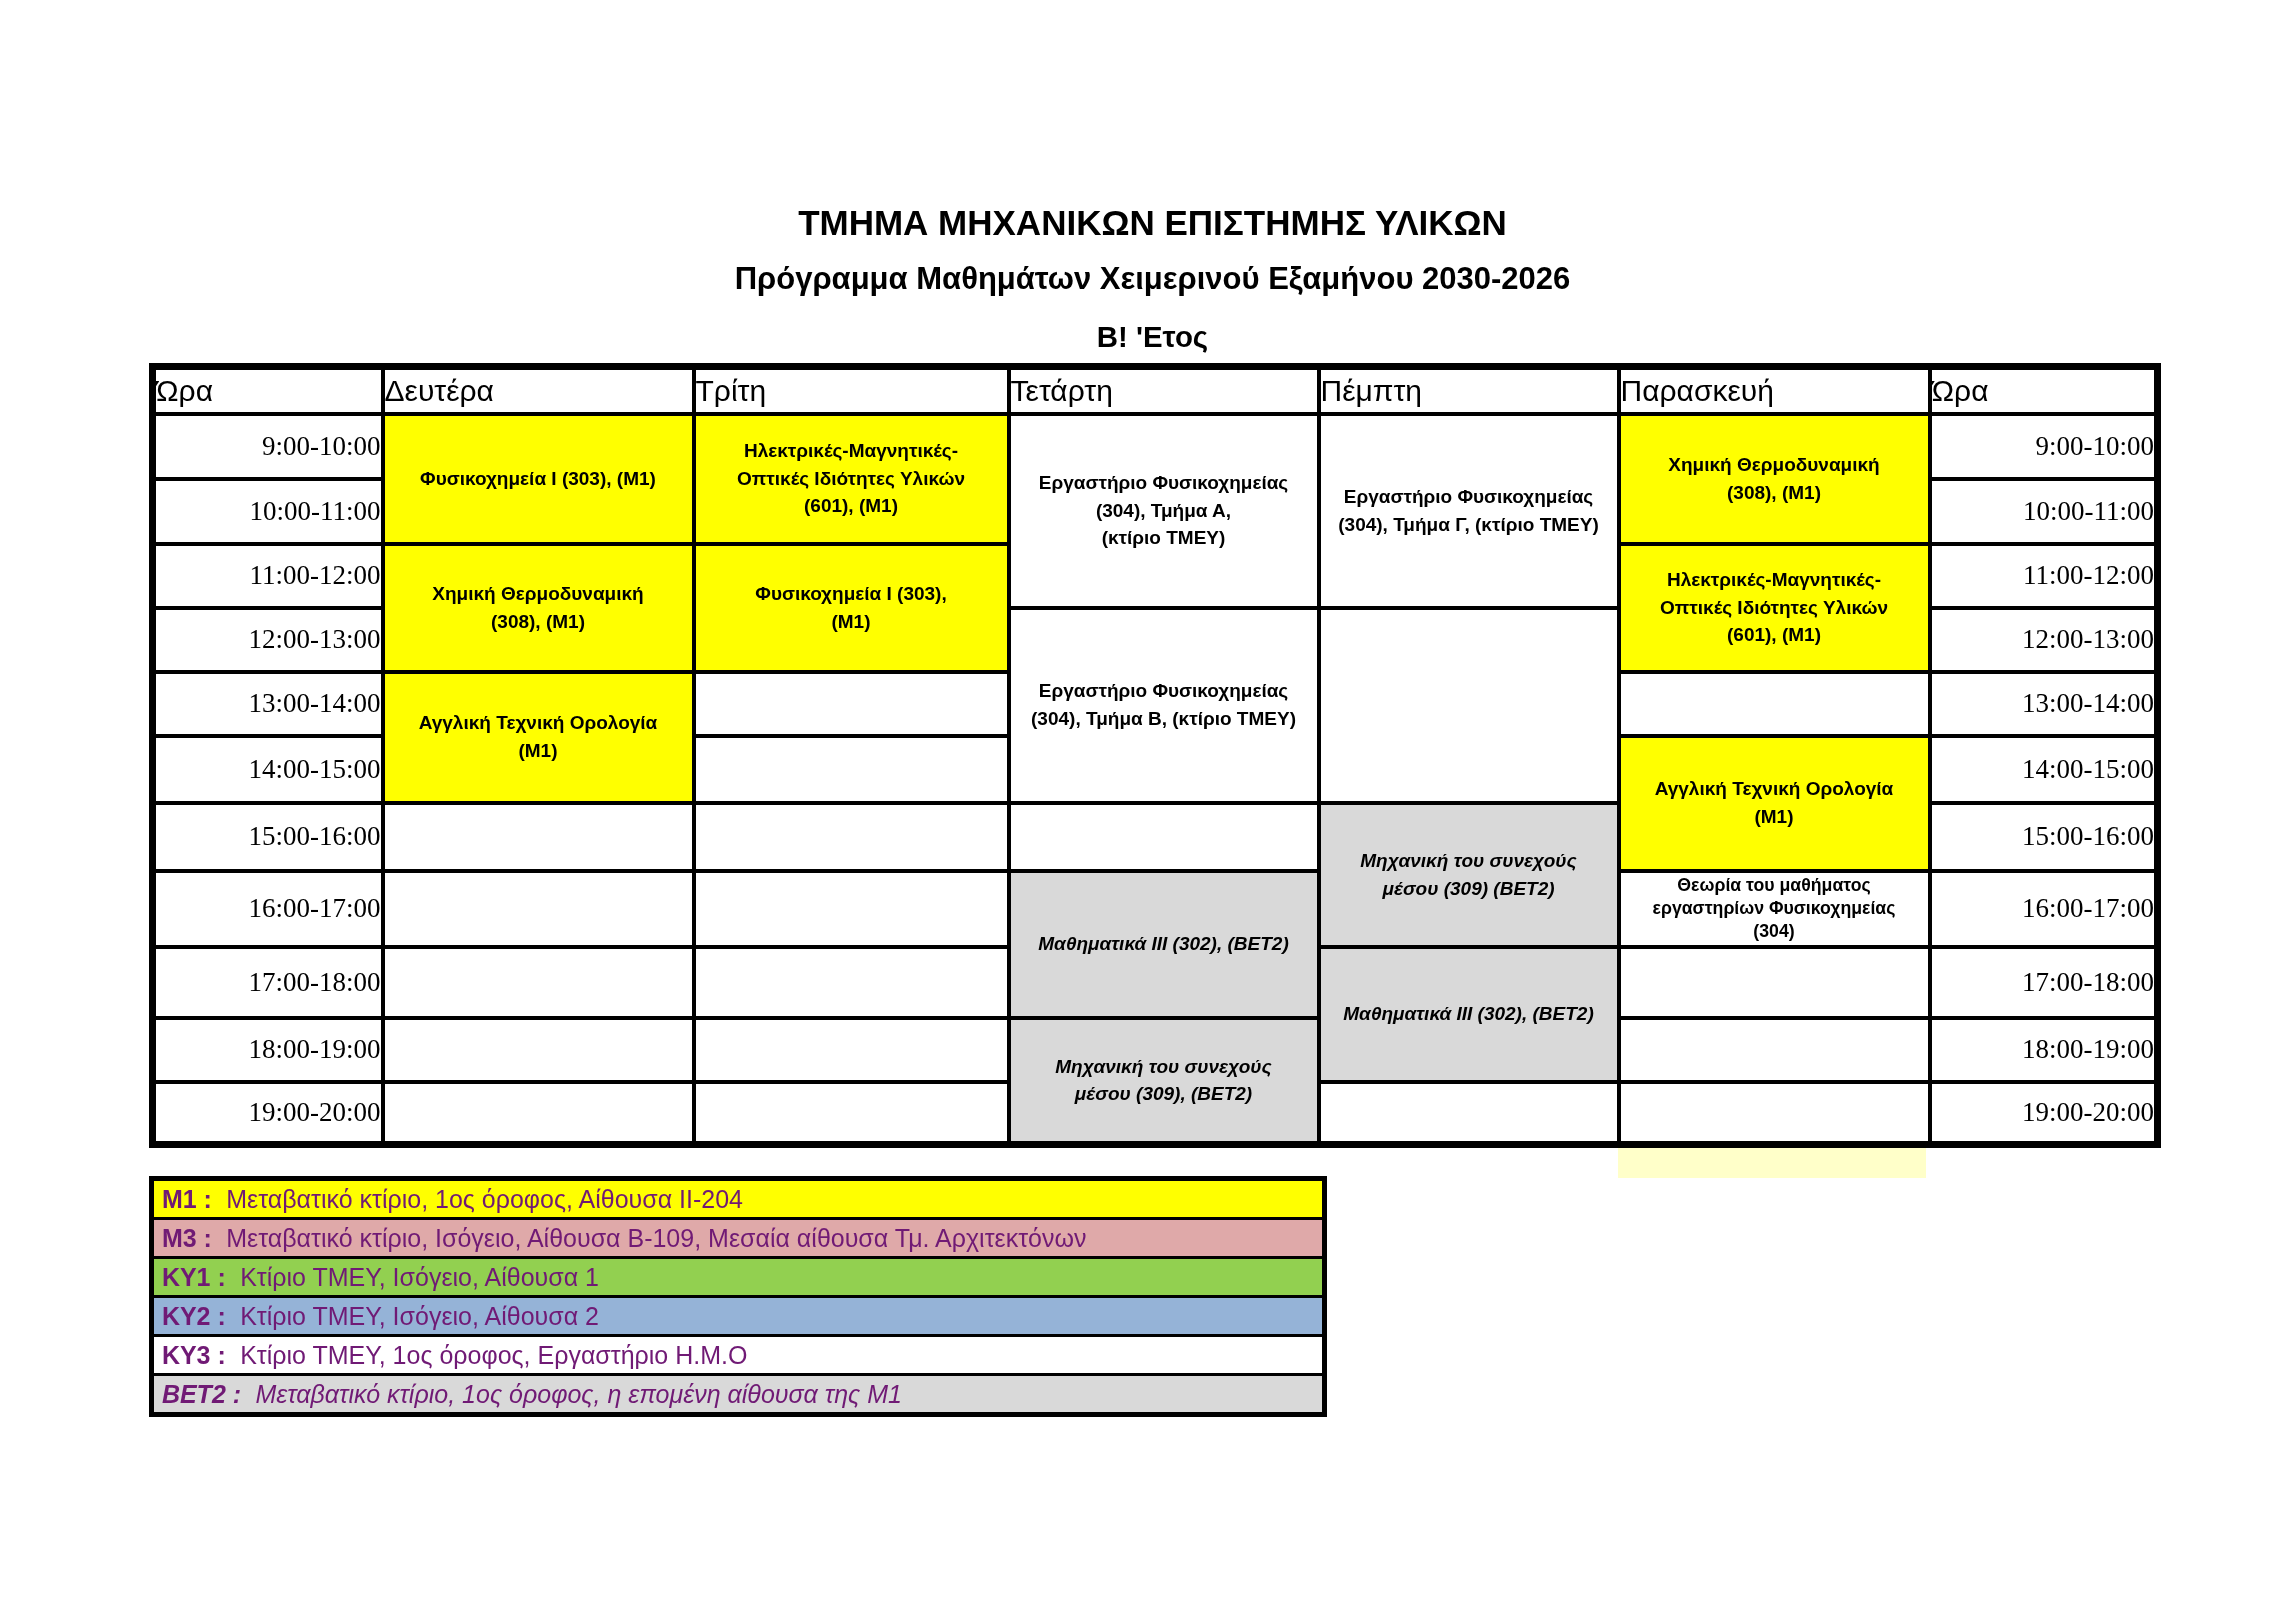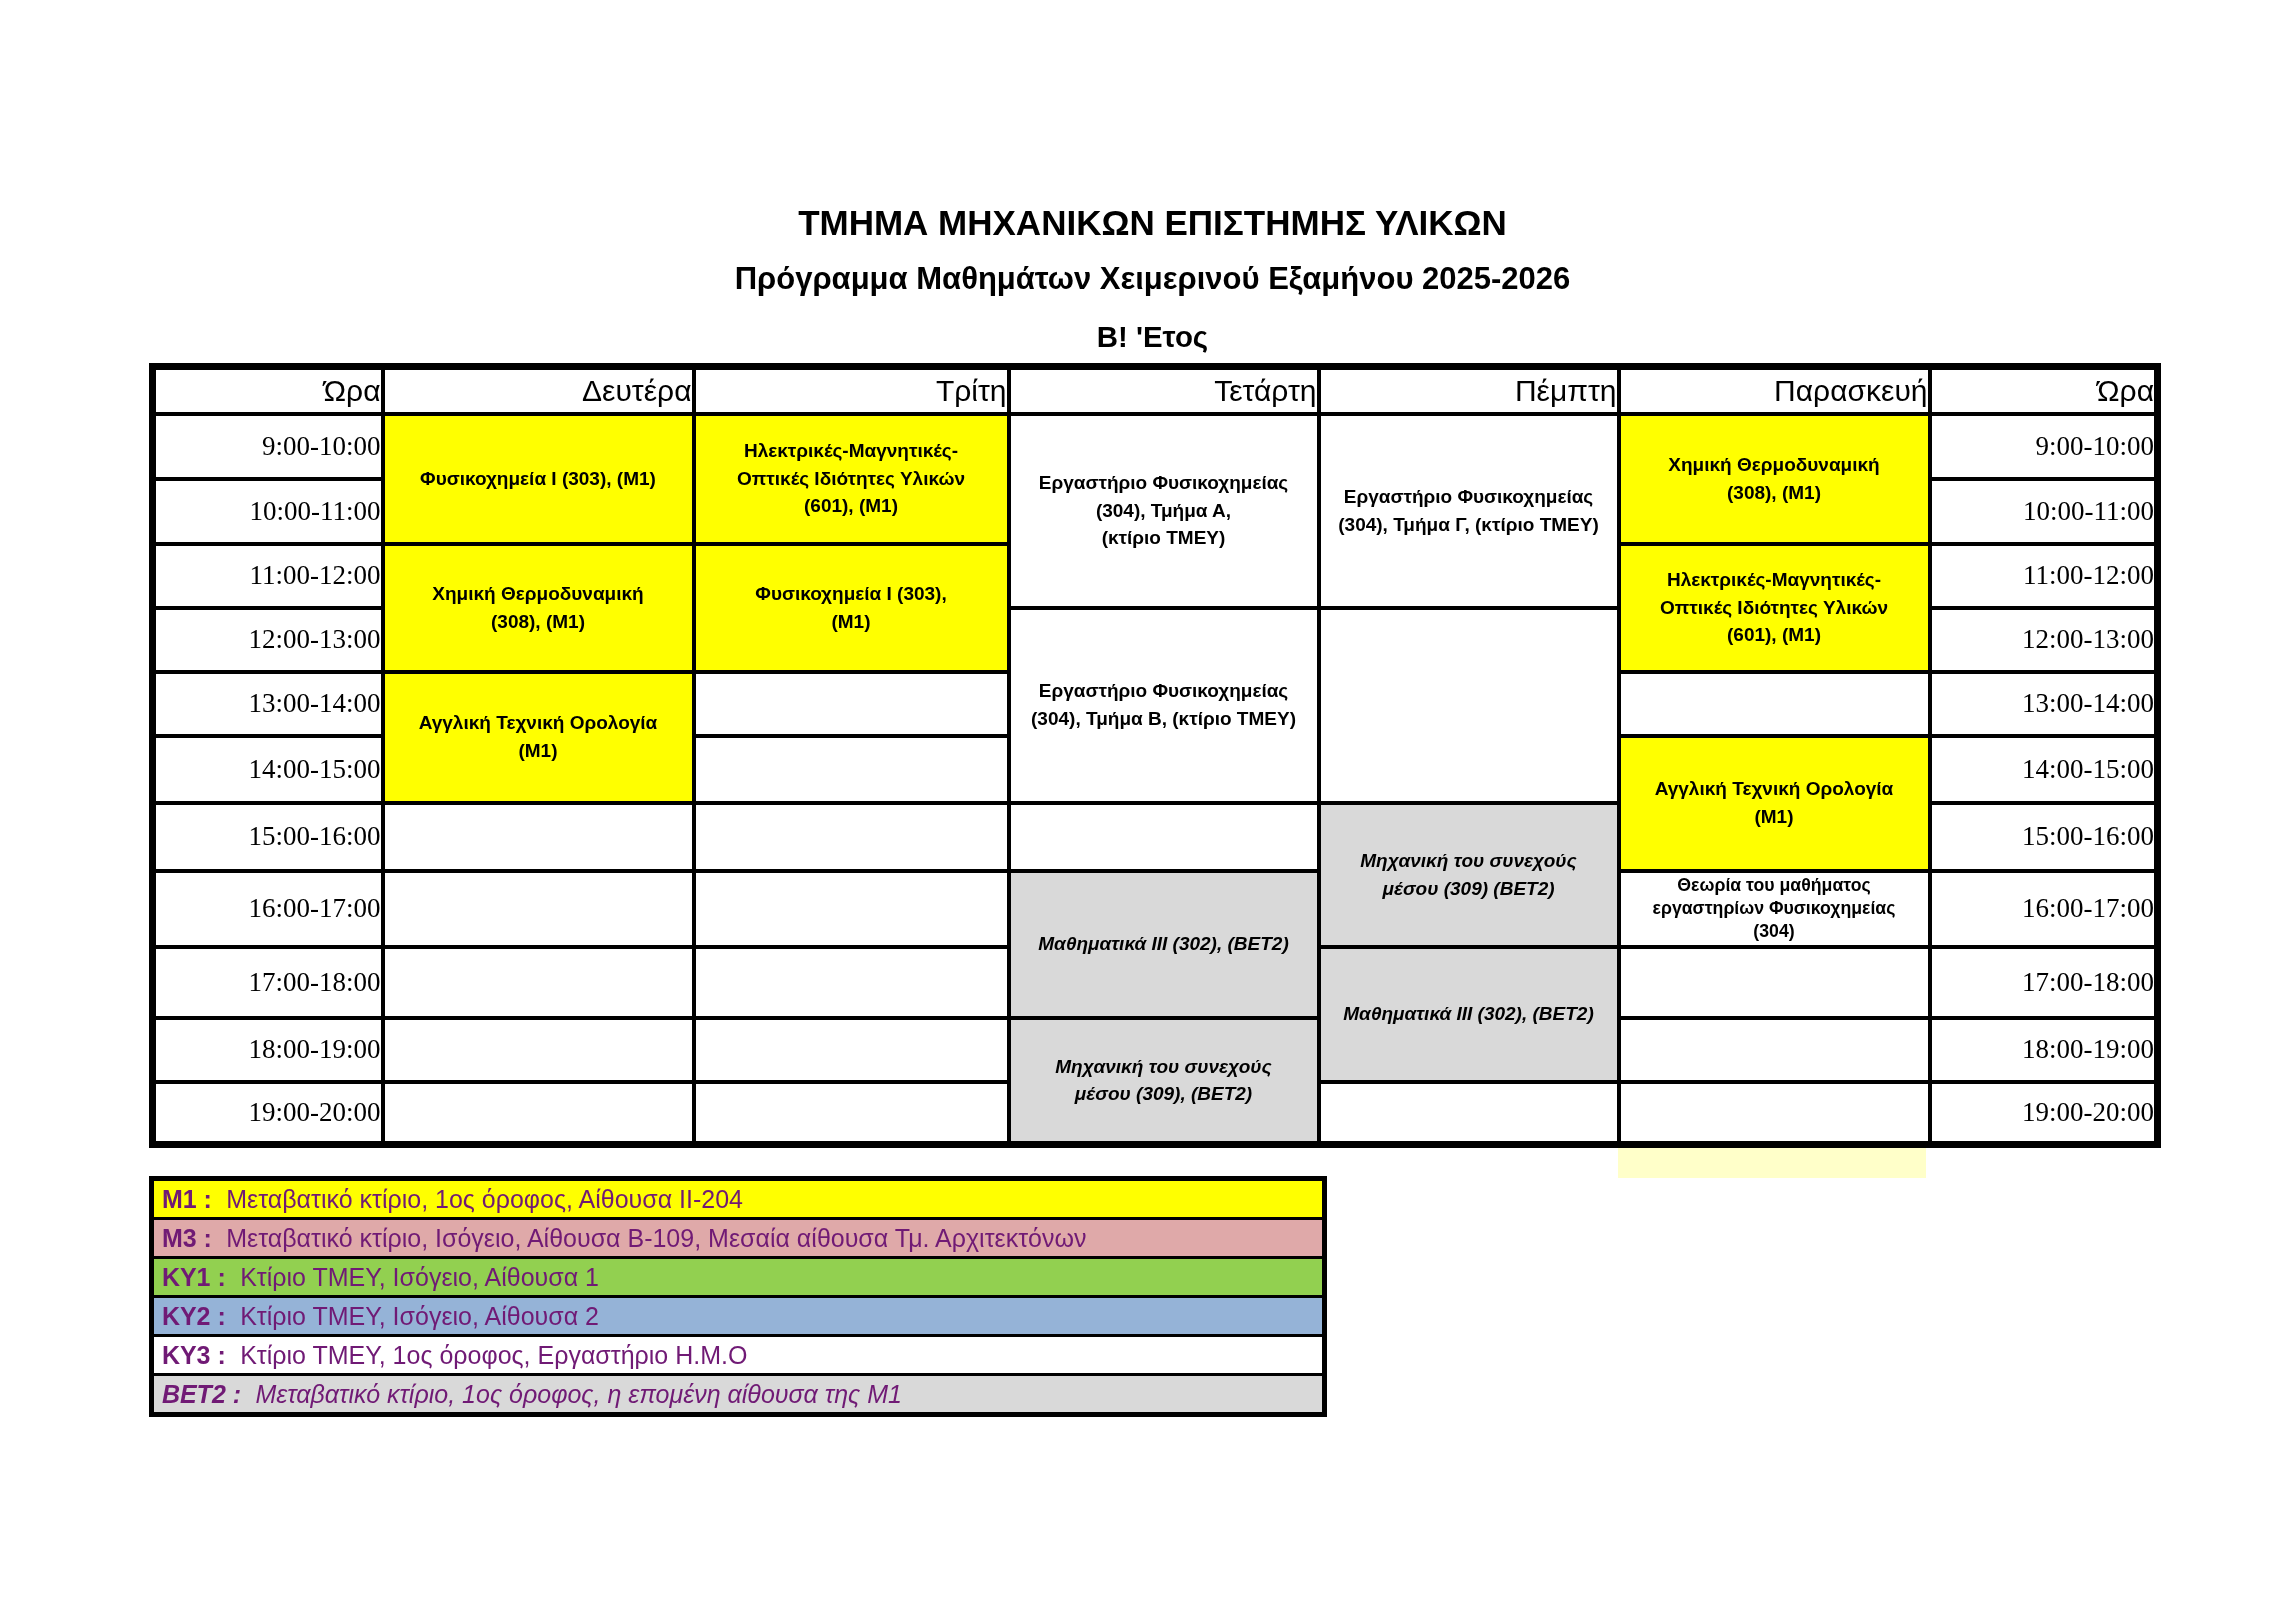--- a/index.html
+++ b/index.html
@@ -16,21 +16,21 @@
   .yearlbl  { top: 321px; font-size: 29.4px; }
 
   table.tt {
     position: absolute; left: 149px; top: 363px;
     border-collapse: collapse; table-layout: fixed;
     border: 7.2px solid #000;
     background: #fff;
   }
   table.tt th, table.tt td { border: 4.6px solid #000; padding: 0; overflow: hidden; }
   th.day {
-    font-size: 30px; font-weight: 400; text-align: right; vertical-align: middle;
+    font-size: 30px; font-weight: 400; text-align: left; vertical-align: middle;
     font-family: "Liberation Sans", sans-serif; background: #fff;
   }
   td.time {
     font-family: "Liberation Serif", serif;
     font-size: 27px; text-align: right; vertical-align: middle; background: #fff;
   }
   td.course {
     font-weight: 700; font-size: 19px; line-height: 1.45;
     text-align: center; vertical-align: middle;
     white-space: pre-line; padding: 0 5.2px; background: #fff;
@@ -61,21 +61,21 @@
   .bg-orange { background: #FFC000; }
   .bg-pink   { background: #DFA9A9; }
   .bg-green  { background: #92D050; }
   .bg-blue   { background: #95B3D7; }
   .bg-white  { background: #FFFFFF; }
 </style>
 </head>
 <body>
 
 <div class="hdr-line title">ΤΜΗΜΑ ΜΗΧΑΝΙΚΩΝ ΕΠΙΣΤΗΜΗΣ ΥΛΙΚΩΝ</div>
-<div class="hdr-line subtitle">Πρόγραμμα Μαθημάτων Χειμερινού Εξαμήνου 2025-2026</div>
+<div class="hdr-line subtitle">Πρόγραμμα Μαθημάτων Χειμερινού Εξαμήνου 2030-2026</div>
 <div class="hdr-line yearlbl">Β! 'Ετος</div>
 
 <table class="tt">
   <colgroup>
     <col style="width:230px">
       <col style="width:311px">
       <col style="width:315px">
       <col style="width:310px">
       <col style="width:300px">
       <col style="width:311px">

